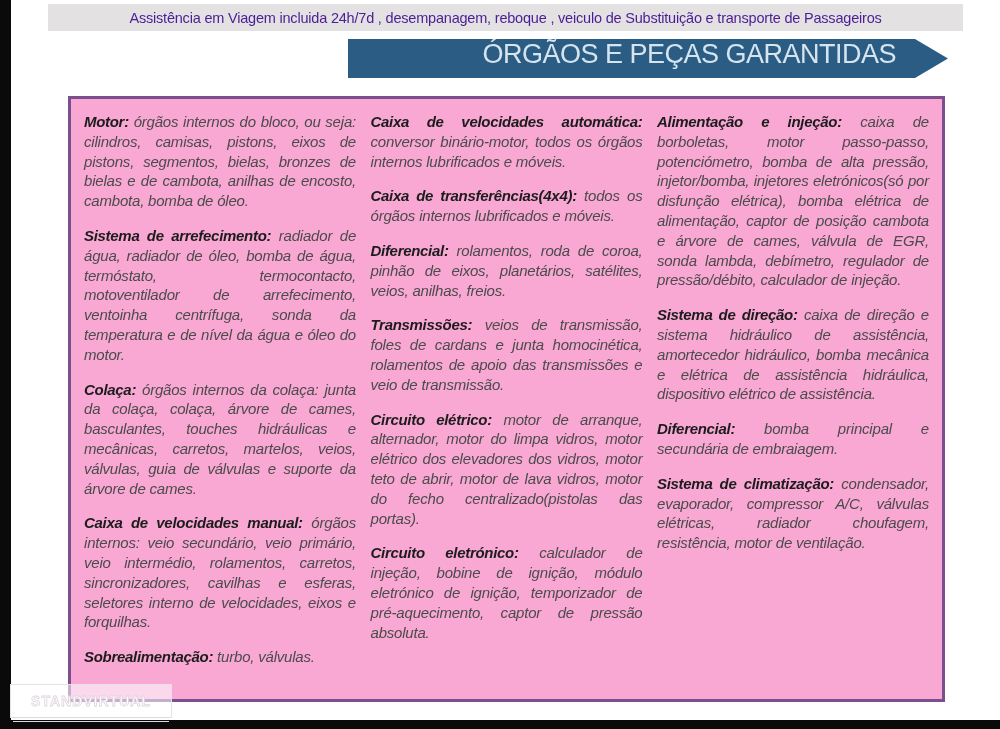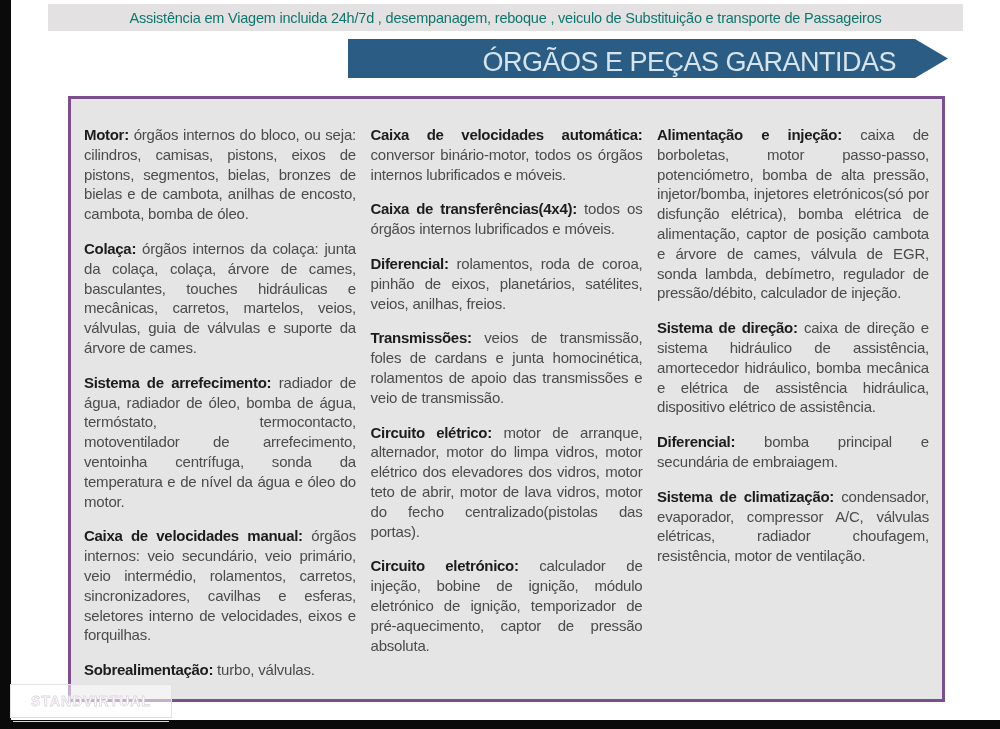--- a/index.html
+++ b/index.html
@@ -6,34 +6,34 @@
   body{
     width:1000px;height:729px;position:relative;background:#ffffff;overflow:hidden;
     font-family:"Liberation Sans", sans-serif;
   }
   .edge-left{position:absolute;left:0;top:0;width:11px;height:729px;background:#0a0a0a;}
   .edge-bottom{position:absolute;left:0;top:720px;width:1000px;height:9px;background:#0a0a0a;}
   .topbar{
     position:absolute;left:48px;top:4px;width:915px;height:27px;background:#e3e1e2;
     display:flex;align-items:center;justify-content:center;
   }
-  .topbar span{font-size:14.5px;color:#0f766e;letter-spacing:-0.2px;white-space:nowrap;}
+  .topbar span{font-size:14.5px;color:#4c1d95;letter-spacing:-0.2px;white-space:nowrap;}
   .banner{
     position:absolute;left:348px;top:39px;width:600px;height:39px;background:#2b5d84;
     clip-path:polygon(0 0, calc(100% - 33px) 0, 100% 50%, calc(100% - 33px) 100%, 0 100%);
-    display:flex;align-items:flex-end;justify-content:flex-end;
+    display:flex;align-items:flex-start;justify-content:flex-end;
   }
   .banner span{
     font-size:27px;color:#d5e4ee;letter-spacing:-0.5px;padding-right:52px;font-weight:normal;
     white-space:nowrap;
   }
   .gbox{
-    position:absolute;left:68px;top:96px;width:877px;height:606px;background:#e5e5e5;
+    position:absolute;left:68px;top:96px;width:877px;height:606px;background:#f9a8d4;
     border:3px solid #7b4f8e;box-sizing:border-box;
-    display:flex;justify-content:space-between;padding:26px 13px 0 13px;
+    display:flex;justify-content:space-between;padding:13px 13px 0 13px;font-style:italic;
   }
   .col{width:272px;}
   .col p{
     margin:0 0 15px 0;font-size:15px;line-height:1.32;color:#4b4b4b;text-align:justify;
     letter-spacing:-0.2px;
   }
   .col p b{color:#1c1c1c;font-weight:bold;letter-spacing:-0.3px;}
   .watermark{
     position:absolute;left:10px;top:684px;width:160px;height:32px;z-index:5;
     border:1px solid #e6e0e7;display:flex;align-items:center;justify-content:center;
@@ -58,22 +58,22 @@
   <span>Assistência em Viagem incluida 24h/7d , desempanagem, reboque , veiculo de Substituição e transporte de Passageiros</span>
 </div>
 
 <div class="banner">
   <span>ÓRGÃOS E PEÇAS GARANTIDAS</span>
 </div>
 
 <div class="gbox">
   <div class="col">
     <p><b>Motor:</b> <span>órgãos internos do bloco, ou seja: cilindros, camisas, pistons, eixos de pistons, segmentos, bielas, bronzes de bielas e de cambota, anilhas de encosto, cambota, bomba de óleo.</span></p>
+    <p><b>Sistema de arrefecimento:</b> <span>radiador de água, radiador de óleo, bomba de água, termóstato, termocontacto, motoventilador de arrefecimento, ventoinha centrífuga, sonda da temperatura e de nível da água e óleo do motor.</span></p>
     <p><b>Colaça:</b> <span>órgãos internos da colaça: junta da colaça, colaça, árvore de cames, basculantes, touches hidráulicas e mecânicas, carretos, martelos, veios, válvulas, guia de válvulas e suporte da árvore de cames.</span></p>
-    <p><b>Sistema de arrefecimento:</b> <span>radiador de água, radiador de óleo, bomba de água, termóstato, termocontacto, motoventilador de arrefecimento, ventoinha centrífuga, sonda da temperatura e de nível da água e óleo do motor.</span></p>
     <p><b>Caixa de velocidades manual:</b> <span>órgãos internos: veio secundário, veio primário, veio intermédio, rolamentos, carretos, sincronizadores, cavilhas e esferas, seletores interno de velocidades, eixos e forquilhas.</span></p>
     <p><b>Sobrealimentação:</b> <span>turbo, válvulas.</span></p>
   </div>
   <div class="col">
     <p><b>Caixa de velocidades automática:</b> <span>conversor binário-motor, todos os órgãos internos lubrificados e móveis.</span></p>
     <p><b>Caixa de transferências(4x4):</b> <span>todos os órgãos internos lubrificados e móveis.</span></p>
     <p><b>Diferencial:</b> <span>rolamentos, roda de coroa, pinhão de eixos, planetários, satélites, veios, anilhas, freios.</span></p>
     <p><b>Transmissões:</b> <span>veios de transmissão, foles de cardans e junta homocinética, rolamentos de apoio das transmissões e veio de transmissão.</span></p>
     <p><b>Circuito elétrico:</b> <span>motor de arranque, alternador, motor do limpa vidros, motor elétrico dos elevadores dos vidros, motor teto de abrir, motor de lava vidros, motor do fecho centralizado(pistolas das portas).</span></p>
     <p><b>Circuito eletrónico:</b> <span>calculador de injeção, bobine de ignição, módulo eletrónico de ignição, temporizador de pré-aquecimento, captor de pressão absoluta.</span></p>

